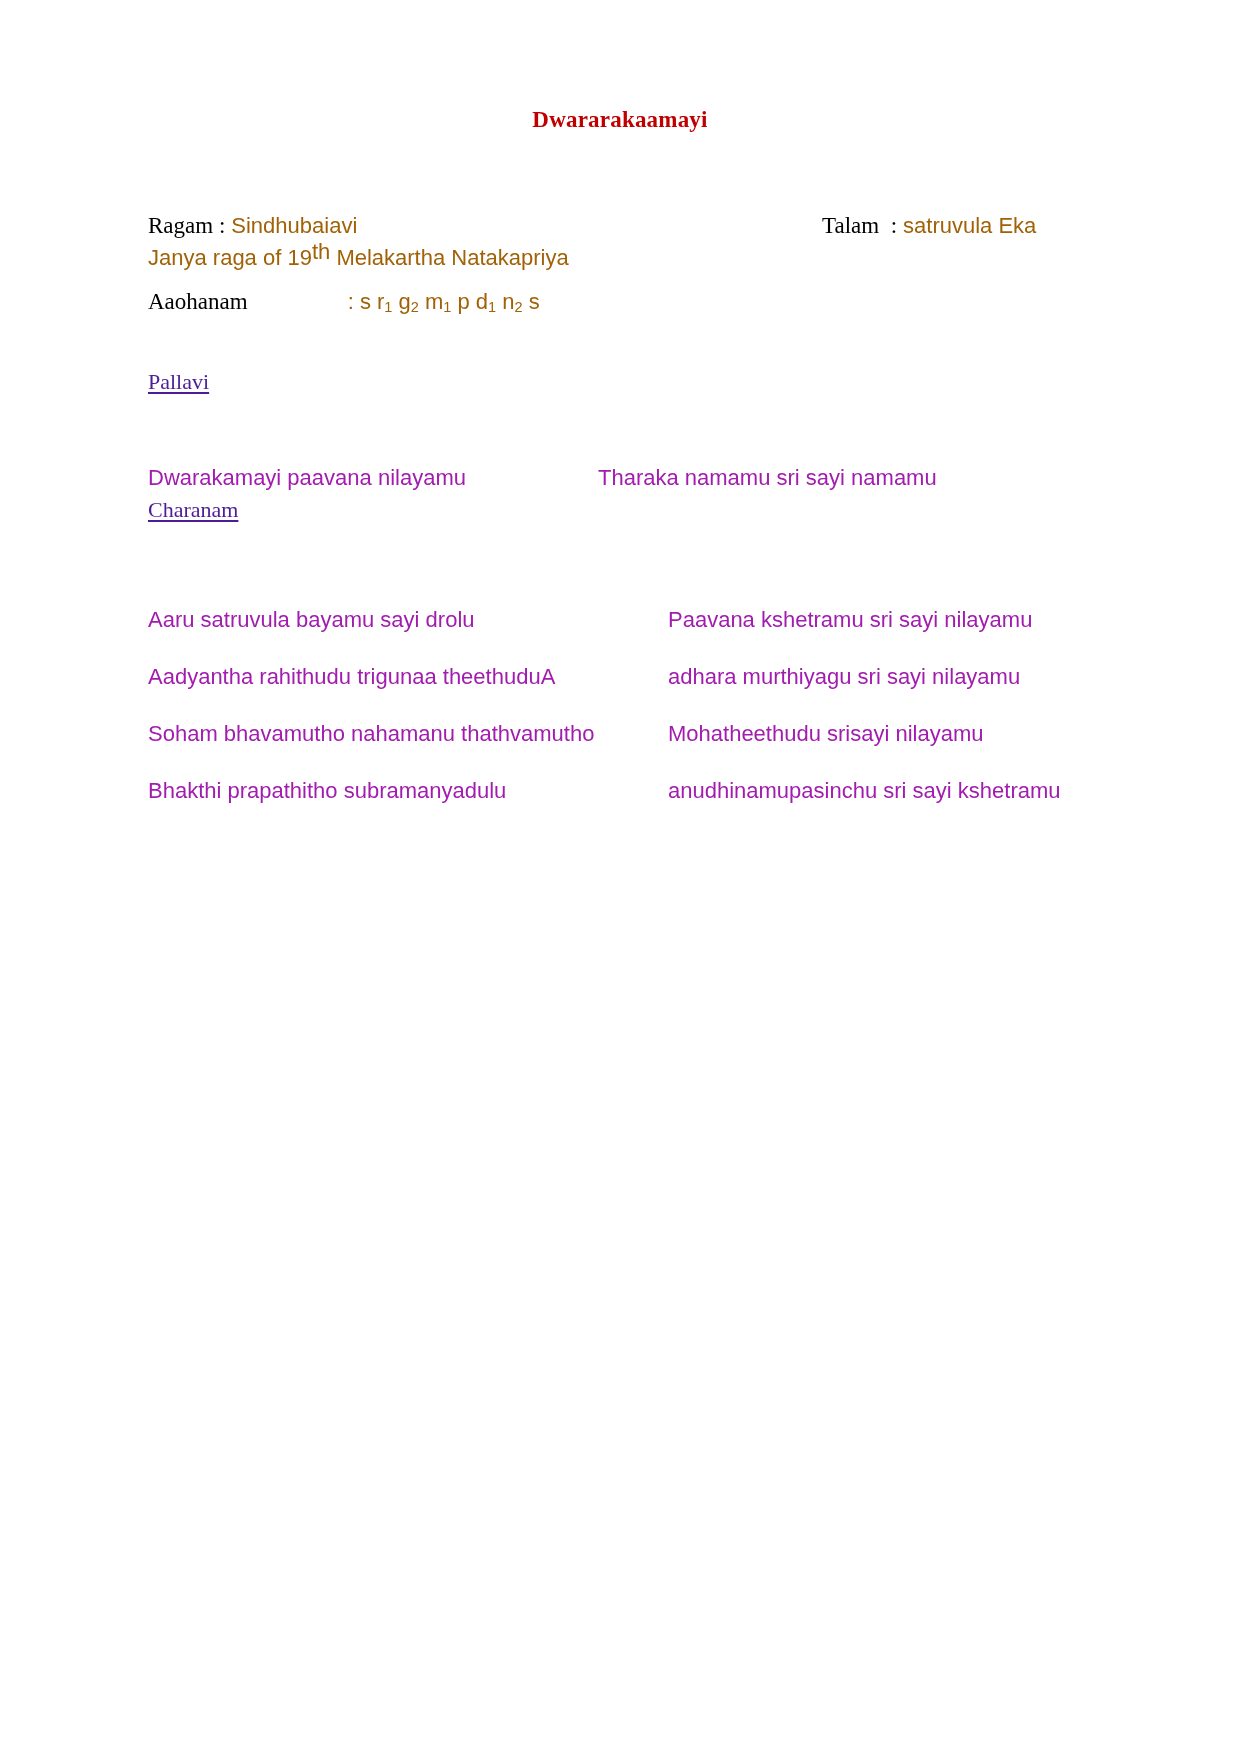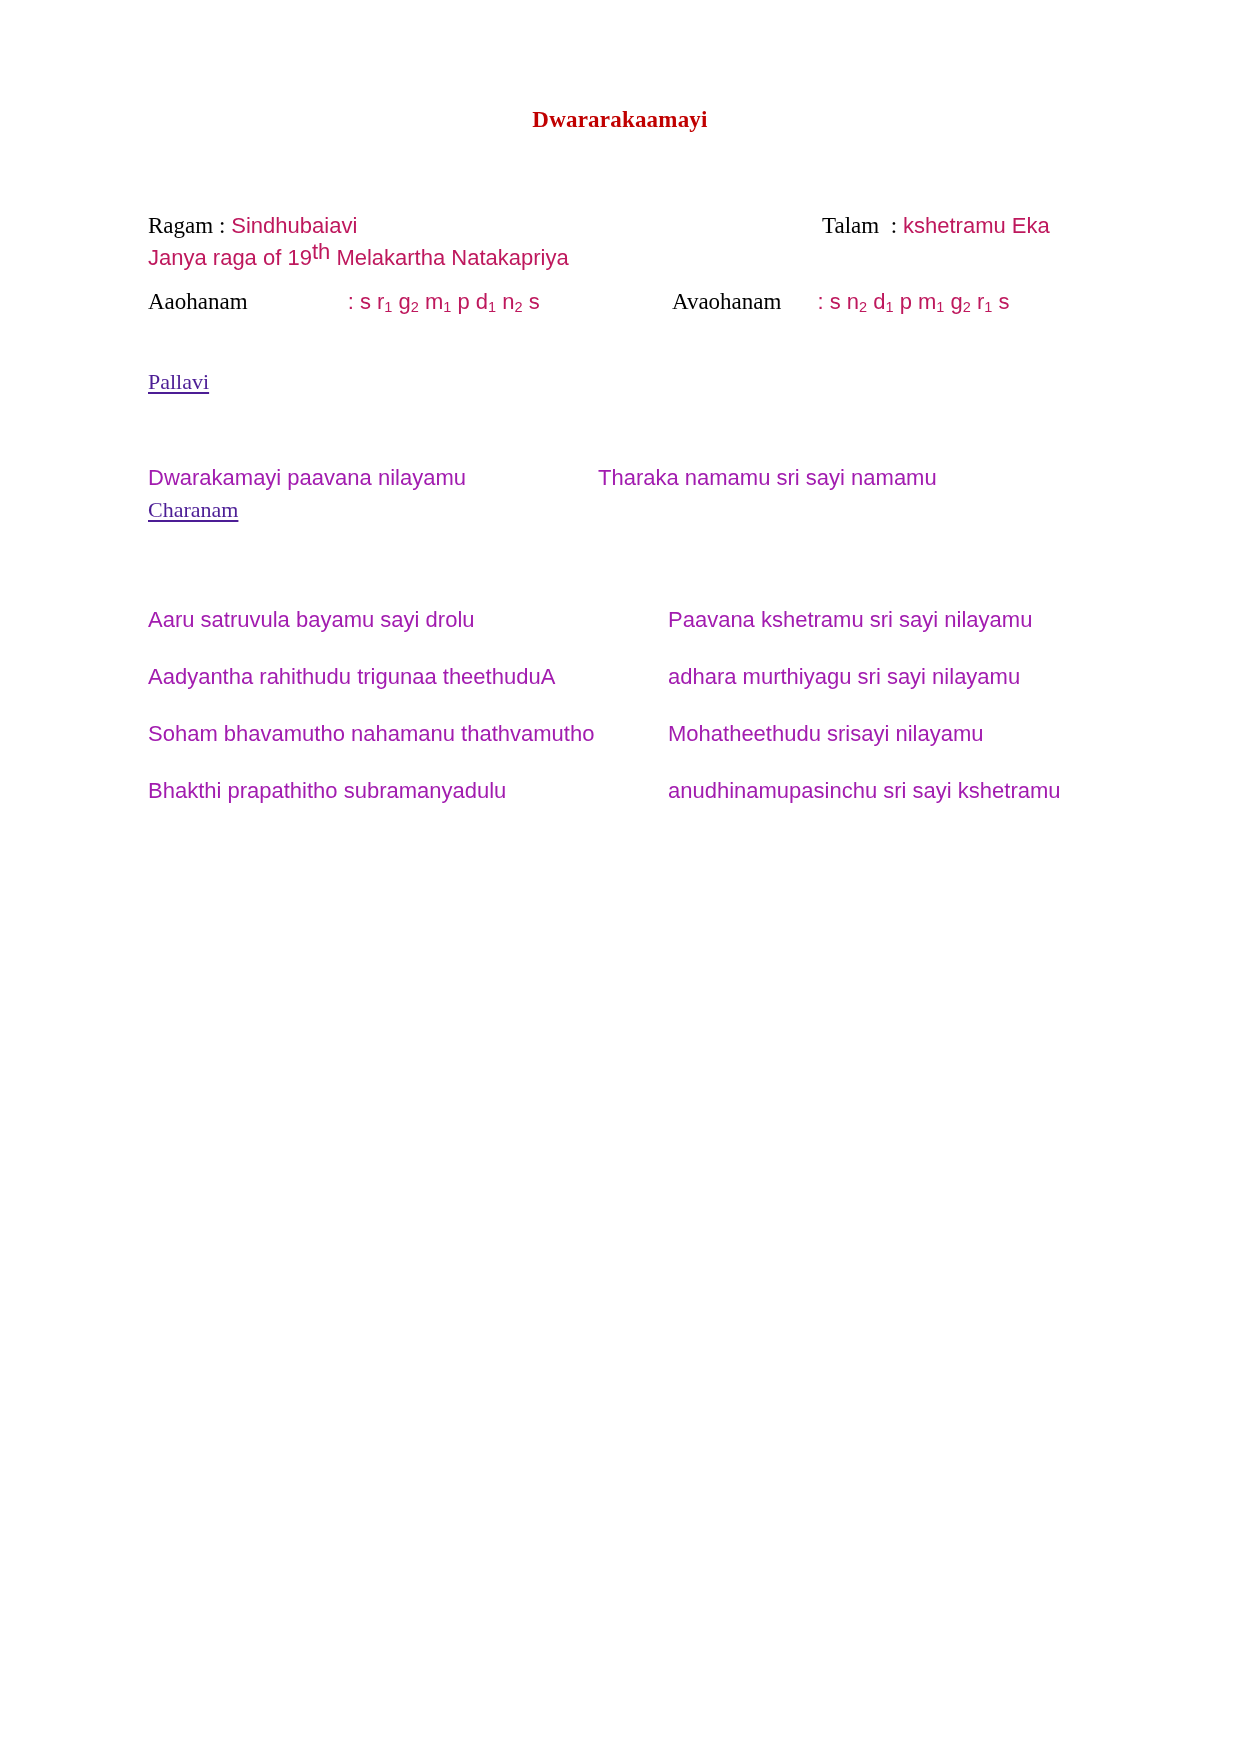--- a/index.html
+++ b/index.html
@@ -41,21 +41,21 @@
   
   .serif-label {
     font-family: "Liberation Serif", "DejaVu Serif", serif;
     font-size: 23px;
     color: #000000;
     white-space: pre;
   }
   .sans-val {
     font-family: "Liberation Sans", "DejaVu Sans", sans-serif;
     font-size: 22px;
-    color: #be185d;
+    color: #a16207;
     white-space: pre;
   }
   .sans-val sub {
     font-size: 0.66em;
     vertical-align: -0.22em;
     line-height: 0;
   }
 
   .section-head {
     position: absolute;
@@ -94,34 +94,31 @@
 
 <div class="page">
 
   <div class="doc-title">Dwararakaamayi</div>
 
   <div class="row" id="ragam-row">
     <span class="serif-label">Ragam :</span><span class="sans-val" style="display:inline-block;width:6px"></span><span class="sans-val">Sindhubaiavi</span>
   </div>
 
   <div class="row" id="talam-row">
-    <span class="serif-label">Talam  :</span><span class="sans-val" style="display:inline-block;width:6px"></span><span class="sans-val">kshetramu Eka</span>
+    <span class="serif-label">Talam  :</span><span class="sans-val" style="display:inline-block;width:6px"></span><span class="sans-val">satruvula Eka</span>
   </div>
 
   <div class="row" id="janya-row">
     <span class="sans-val">Janya raga of 19</span><sup class="sans-val">th</sup><span class="sans-val"> Melakartha Natakapriya</span>
   </div>
 
   <div class="row" id="aroha-row">
     <span class="serif-label">Aaohanam</span><span class="label-gap-a"></span><span class="sans-val">:</span><span class="sans-val" id="arohanam-notes"><span> s</span><span> r</span><sub>1</sub><span> g</span><sub>2</sub><span> m</span><sub>1</sub><span> p</span><span> d</span><sub>1</sub><span> n</span><sub>2</sub><span> s</span></span>
   </div>
 
-  <div class="row" id="avaroha-row">
-    <span class="serif-label">Avaohanam</span><span class="label-gap-b"></span><span class="sans-val">:</span><span class="sans-val" id="avarohanam-notes"><span> s</span><span> n</span><sub>2</sub><span> d</span><sub>1</sub><span> p</span><span> m</span><sub>1</sub><span> g</span><sub>2</sub><span> r</span><sub>1</sub><span> s</span></span>
-  </div>
 
   <div class="section-head" id="pallavi-head">Pallavi</div>
 
   <div id="pallavi-lines">
       <div class="lyric" style="left: 148px; top: 448px;">Dwarakamayi paavana nilayamu</div>
       <div class="lyric" style="left: 598px; top: 448px;">Tharaka namamu sri sayi namamu</div>
     </div>
 
   <div class="section-head" id="charanam-head">Charanam</div>
 

